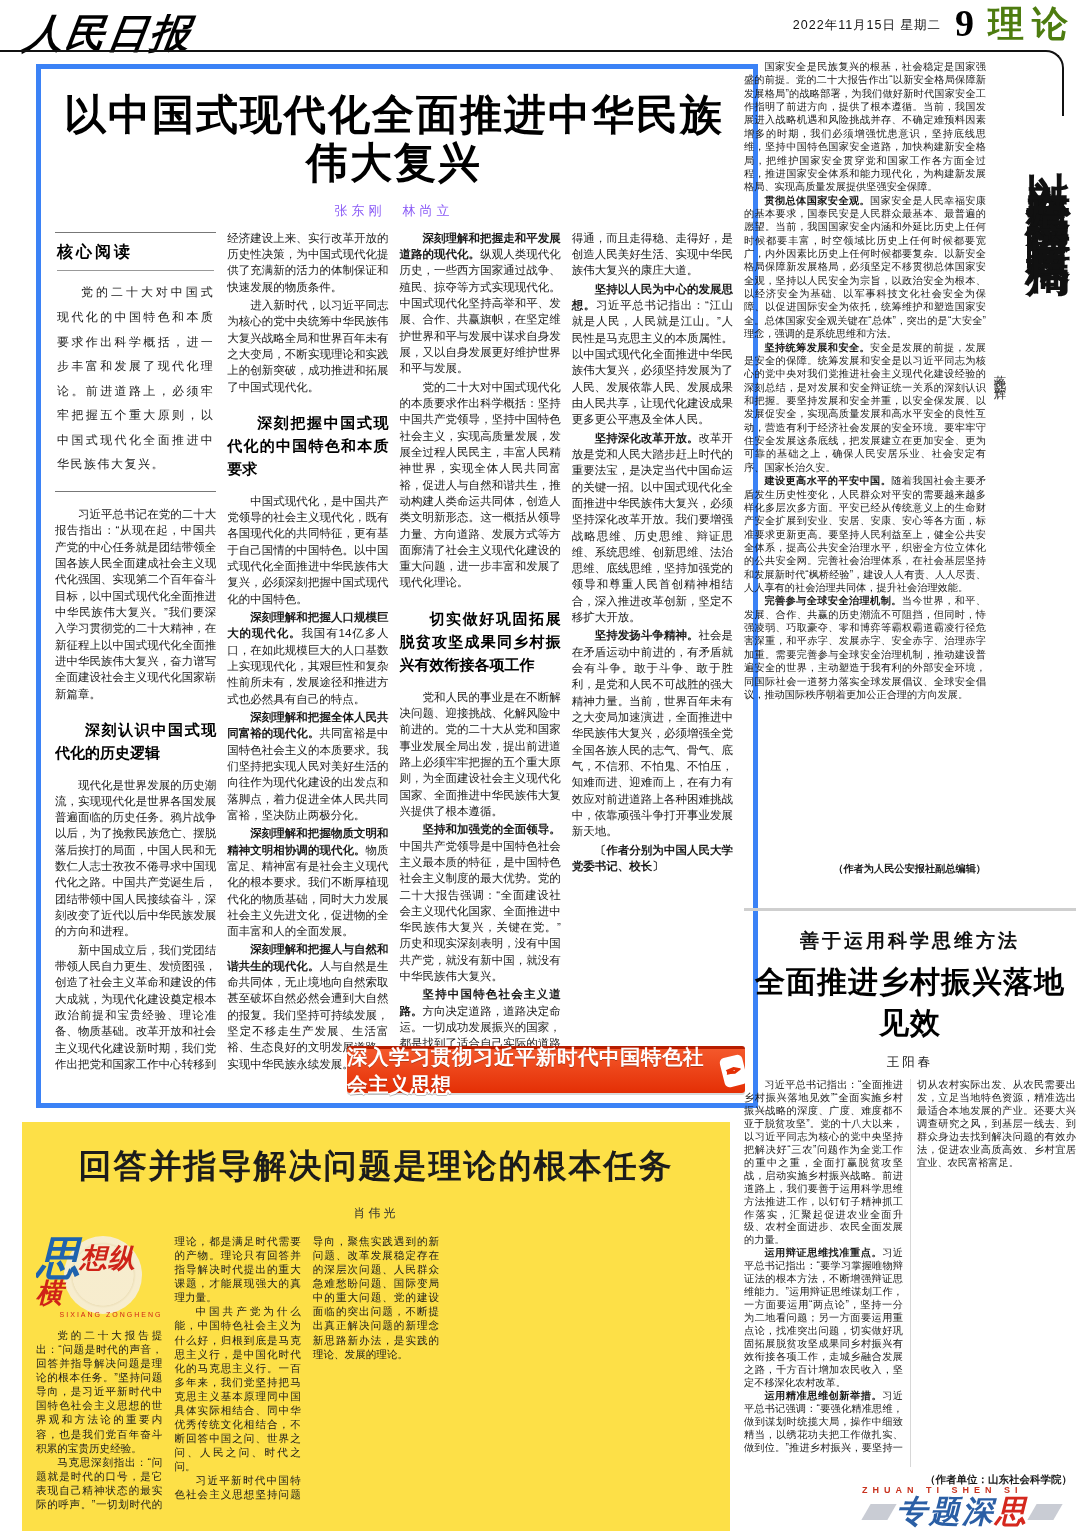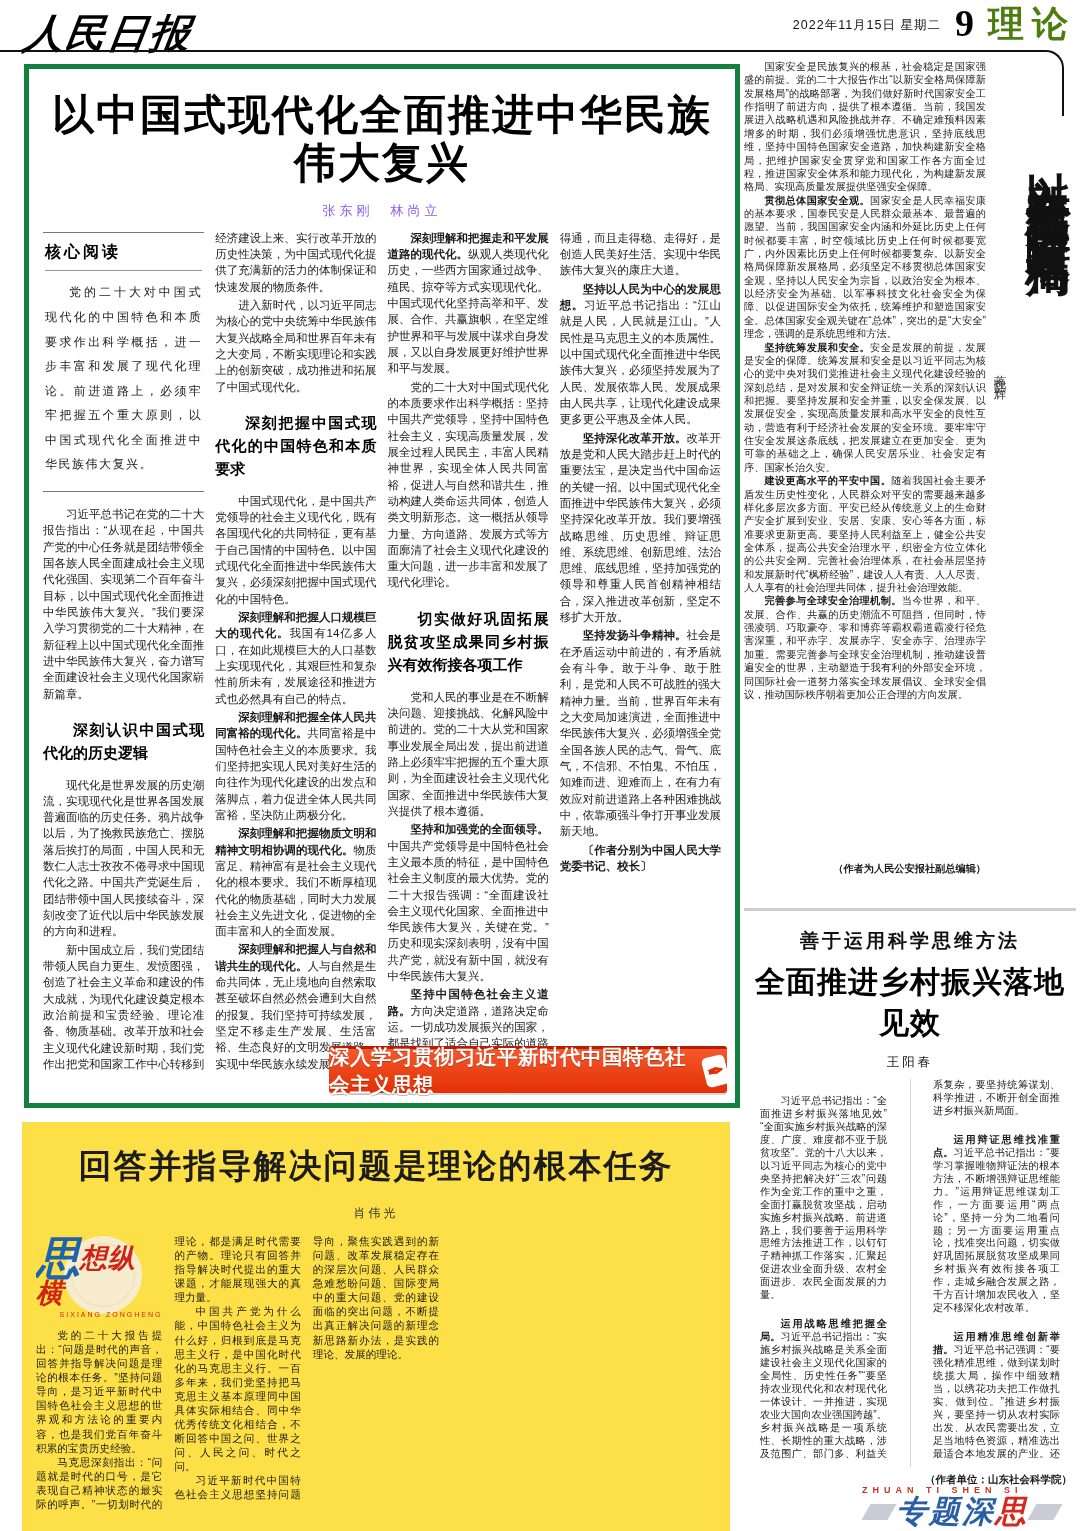--- a/index.html
+++ b/index.html
@@ -12,22 +12,22 @@
   .mast-logo{position:absolute;left:24px;top:6px;font-family:"Liberation Serif",serif;
     font-size:40px;font-weight:900;font-style:italic;transform:skewX(-8deg);letter-spacing:2px;color:#000;}
   .mast-right{position:absolute;right:4px;top:4px;display:flex;align-items:flex-end;gap:14px;}
   .mast-date{font-size:12.5px;color:#111;padding-bottom:8px;letter-spacing:1px;}
   .mast-page{font-family:"Liberation Serif",serif;font-size:38px;font-weight:700;color:#000;line-height:1;}
   .mast-section{font-family:"Liberation Serif",serif;font-size:36px;font-weight:700;letter-spacing:8px;color:#4d7c0f;line-height:1;}
   .mast-rule{position:absolute;left:0;top:50px;width:1062px;height:64px;
     border-top:2px solid #111;border-right:2px solid #111;border-top-right-radius:18px;}
 
   
-  .lead-box{position:absolute;left:24px;top:64px;width:678px;height:1014px;
-    border:5px solid #15803d;padding:6px 14px 14px 14px;background:#fff;}
+  .lead-box{position:absolute;left:36px;top:64px;width:678px;height:1014px;
+    border:5px solid #3b82f6;padding:6px 20px 14px 14px;background:#fff;}
   .lead-title{margin-top:16px;text-align:center;font-size:42px;font-weight:900;
     letter-spacing:2px;color:#000;line-height:1.15;}
   .lead-byline{text-align:center;font-size:13px;color:#8b5cf6;margin:14px 0 10px 0;letter-spacing:4px;
     font-family:"Liberation Serif",serif;}
   .lead-flow{height:856px;column-count:4;column-gap:11px;column-fill:auto;
     font-size:11.5px;line-height:1.42;text-align:justify;overflow:hidden;}
   .lead-flow p{margin:0 0 2px 0;text-indent:2em;}
   .sec-h{font-size:15px;font-weight:800;line-height:1.55;margin:16px 0 12px 0;text-indent:2em;color:#000;}
   .core-box{border-top:1.5px solid #777;border-bottom:1.5px solid #777;margin:2px 0 14px 0;padding:8px 2px 12px 2px;}
   .core-label{font-size:16px;font-weight:800;letter-spacing:3px;padding-bottom:7px;margin-bottom:9px;
@@ -60,21 +60,21 @@
   
   .rural{position:absolute;left:744px;top:916px;width:332px;height:615px;}
   .rural-kicker{text-align:center;font-family:"Liberation Serif",serif;font-size:19px;
     font-weight:800;letter-spacing:3px;margin-top:12px;color:#111;}
   .rural-title{text-align:center;font-family:"Liberation Serif",serif;font-size:30px;
     font-weight:900;letter-spacing:1px;margin-top:8px;color:#000;}
   .rural-author{text-align:center;font-size:12.5px;letter-spacing:3px;margin:10px 0 8px 0;
     font-family:"Liberation Serif",serif;}
   .rural-cols{height:388px;column-count:2;column-gap:14px;column-fill:auto;
     column-rule:1px solid #d7d7d7;font-size:10.2px;line-height:1.27;text-align:justify;overflow:hidden;}
-  .rural-cols p{margin:16px;text-indent:2em;}
+  .rural-cols p{margin:0;text-indent:2em;}
   .rural-credit{text-align:right;font-weight:700;font-size:10.5px;margin-top:6px;padding-right:4px;}
 
   
   .zhuanti{position:absolute;right:4px;bottom:2px;width:210px;text-align:left;}
   .zhuanti-cap{color:#c8321e;font-size:9px;font-weight:700;letter-spacing:5px;}
   .zhuanti-main{font-size:31px;font-weight:900;font-style:italic;letter-spacing:2px;line-height:1.1;position:relative;}
   .zhuanti-main .blue{color:#2b5fa5;}
   .zhuanti-main .red{color:#d5281e;}
   .zslash{display:inline-block;width:26px;height:16px;background:#c9ccd4;transform:skewX(-30deg);margin:0 4px 2px 4px;}
 
@@ -171,21 +171,20 @@
   </div>
 
   <div class="right-rule"></div>
 
   <div class="rural">
     <div class="rural-kicker">善于运用科学思维方法</div>
     <div class="rural-title">全面推进乡村振兴落地见效</div>
     <div class="rural-author">王阳春</div>
     <div class="rural-cols">
       <p>习近平总书记指出：“全面推进乡村振兴落地见效”“全面实施乡村振兴战略的深度、广度、难度都不亚于脱贫攻坚”。党的十八大以来，以习近平同志为核心的党中央坚持把解决好“三农”问题作为全党工作的重中之重，全面打赢脱贫攻坚战，启动实施乡村振兴战略。前进道路上，我们要善于运用科学思维方法推进工作，以钉钉子精神抓工作落实，汇聚起促进农业全面升级、农村全面进步、农民全面发展的力量。</p>
-      <p><span class="plead">运用战略思维把握全局。</span><span>习近平总书记指出：“实施乡村振兴战略是关系全面建设社会主义现代化国家的全局性、历史性任务”“要坚持农业现代化和农村现代化一体设计、一并推进，实现农业大国向农业强国跨越”。乡村振兴战略是一项系统性、长期性的重大战略，涉及范围广、部门多、利益关系复杂，要坚持统筹谋划、科学推进，不断开创全面推进乡村振兴新局面。</span></p>
       <p><span class="plead">运用辩证思维找准重点。</span><span>习近平总书记指出：“要学习掌握唯物辩证法的根本方法，不断增强辩证思维能力。”运用辩证思维谋划工作，一方面要运用“两点论”，坚持一分为二地看问题；另一方面要运用重点论，找准突出问题，切实做好巩固拓展脱贫攻坚成果同乡村振兴有效衔接各项工作，走城乡融合发展之路，千方百计增加农民收入，坚定不移深化农村改革。</span></p>
       <p><span class="plead">运用精准思维创新举措。</span><span>习近平总书记强调：“要强化精准思维，做到谋划时统揽大局，操作中细致精当，以绣花功夫把工作做扎实、做到位。”推进乡村振兴，要坚持一切从农村实际出发、从农民需要出发，立足当地特色资源，精准选出最适合本地发展的产业。还要大兴调查研究之风，到基层一线去、到群众身边去找到解决问题的有效办法，促进农业高质高效、乡村宜居宜业、农民富裕富足。</span></p>
     </div>
     <div class="rural-credit">（作者单位：山东社会科学院）</div>
 
     <div class="zhuanti">
       <div class="zhuanti-cap">ZHUAN TI SHEN SI</div>
       <div class="zhuanti-main"><span class="zslash"></span><span class="blue">专题深</span><span class="red">思</span><span class="zslash"></span></div>
     </div>
   </div>

